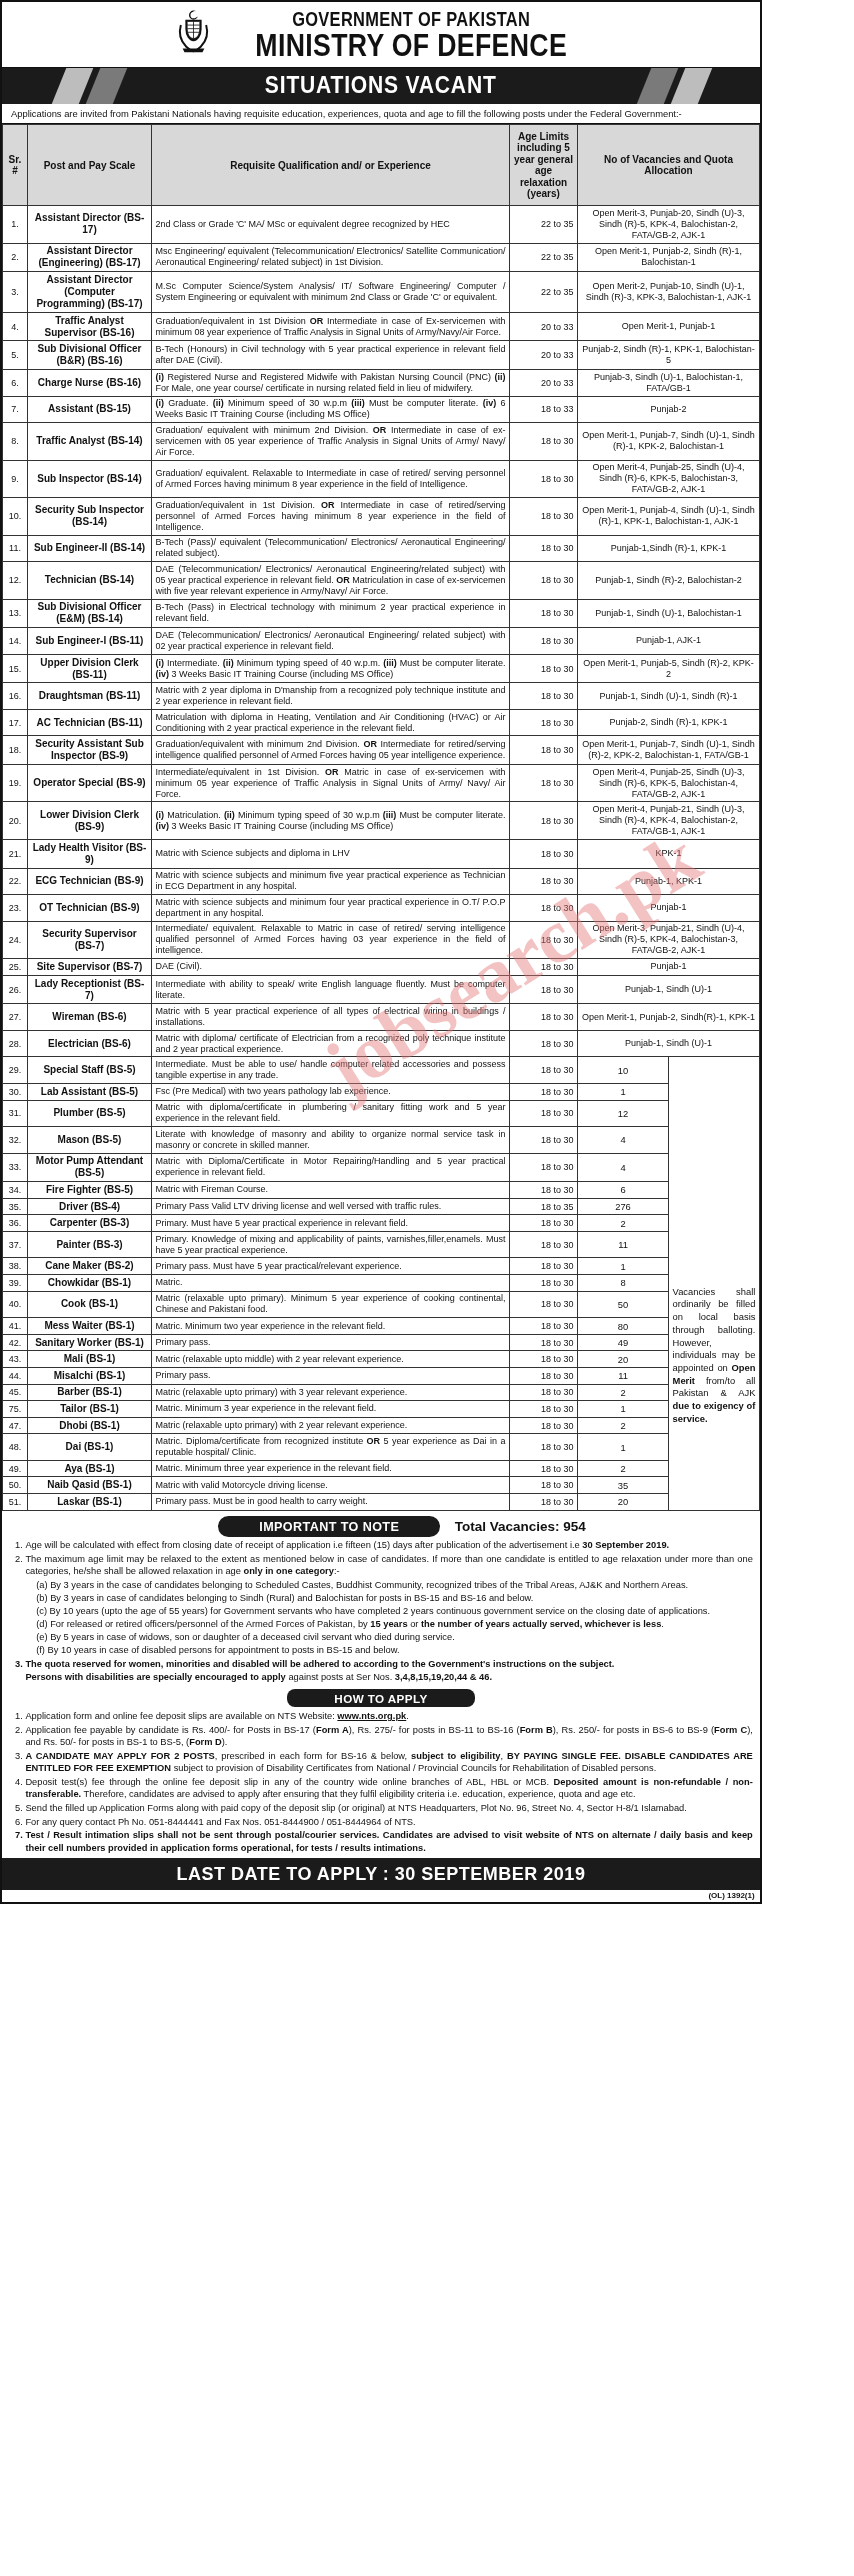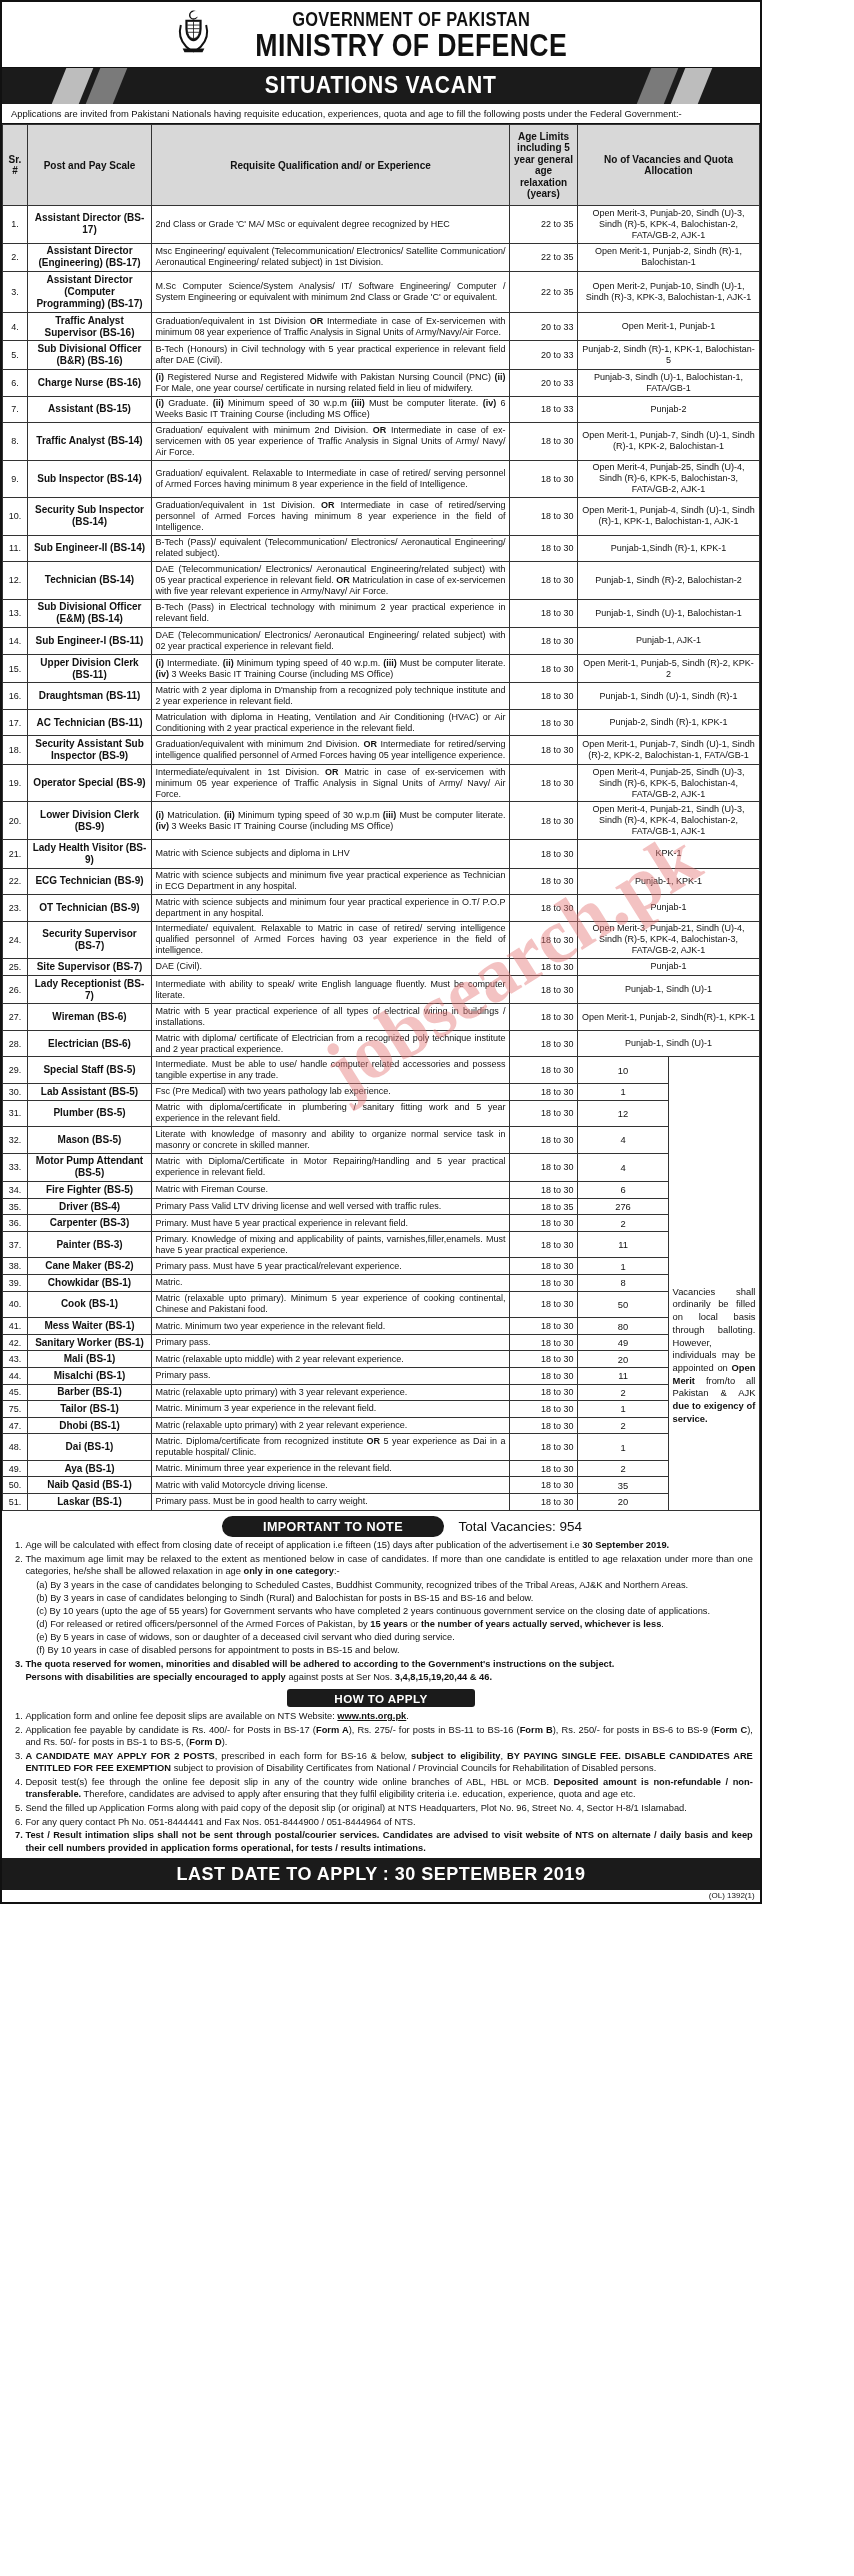--- a/index.html
+++ b/index.html
@@ -75,41 +75,41 @@
 
   
   .itn-wrap {
     display:flex; align-items:center; justify-content:center; gap: 14.4px;
     margin: 5.4px 0 1.8px 0;
   }
   .itn-pill {
     background:#1b1b1b; color:#fff; font-weight:700; font-size: 12.6px;
     padding: 3.6px 41px; border-radius: 12.6px; letter-spacing:0.4px;margin-left:42px;
   }
-  .total-vac { font-size: 13.5px; font-weight: 400; }
+  .total-vac { font-size: 13.5px; font-weight: 700; }
   ol.notes { margin: 1.8px 0 0 0; padding: 0 7.2px 0 23.4px; }
   ol.notes > li { font-size: 9.3px; line-height: 1.3; margin-bottom: 1.8px; text-align: justify; }
   ol.sub { list-style: none; margin: 1.8px 0 1.8px 0; padding-left: 10.8px; }
   ol.sub > li { font-size: 9.3px; line-height: 1.3; margin-bottom: 0.9px; text-align: justify; }
   .bold { font-weight: 700; }
   .u { text-decoration: underline; }
 
   
   .hta-wrap { display:flex; justify-content:center; margin: 5.4px 0 2.7px 0; }
   .hta-pill {
     background:#1b1b1b; color:#fff; font-weight:700; font-size: 11.7px;
-    padding: 2.7px 47px; border-radius: 3px; letter-spacing:0.4px;
+    padding: 2.7px 47px; border-radius: 8px; letter-spacing:0.4px;
   }
   
   .lastdate {
     background:#1b1b1b; color:#fff; text-align:center;
     font-size: 18px; font-weight:700; letter-spacing:0.5px;
     padding: 5.4px 0; margin-top: 4.5px;
   }
-  .jobid { font-size: 8px; text-align:right; padding: 0.9px 5.4px 1.8px 0; }
+  .jobid { font-size: 8px; text-align:right; padding: 0.9px 5.4px 1.8px 0; font-weight: bold; }
 
   
   .wm {
     position:absolute; top: 917px; right: 36px; z-index: 5;
     font-size: 77px; font-weight:700; color: rgba(228,120,120,0.45);
     transform: rotate(-32deg); pointer-events:none; white-space:nowrap;
     font-family: "Liberation Serif", serif;
   }
 </style>
 </head>

